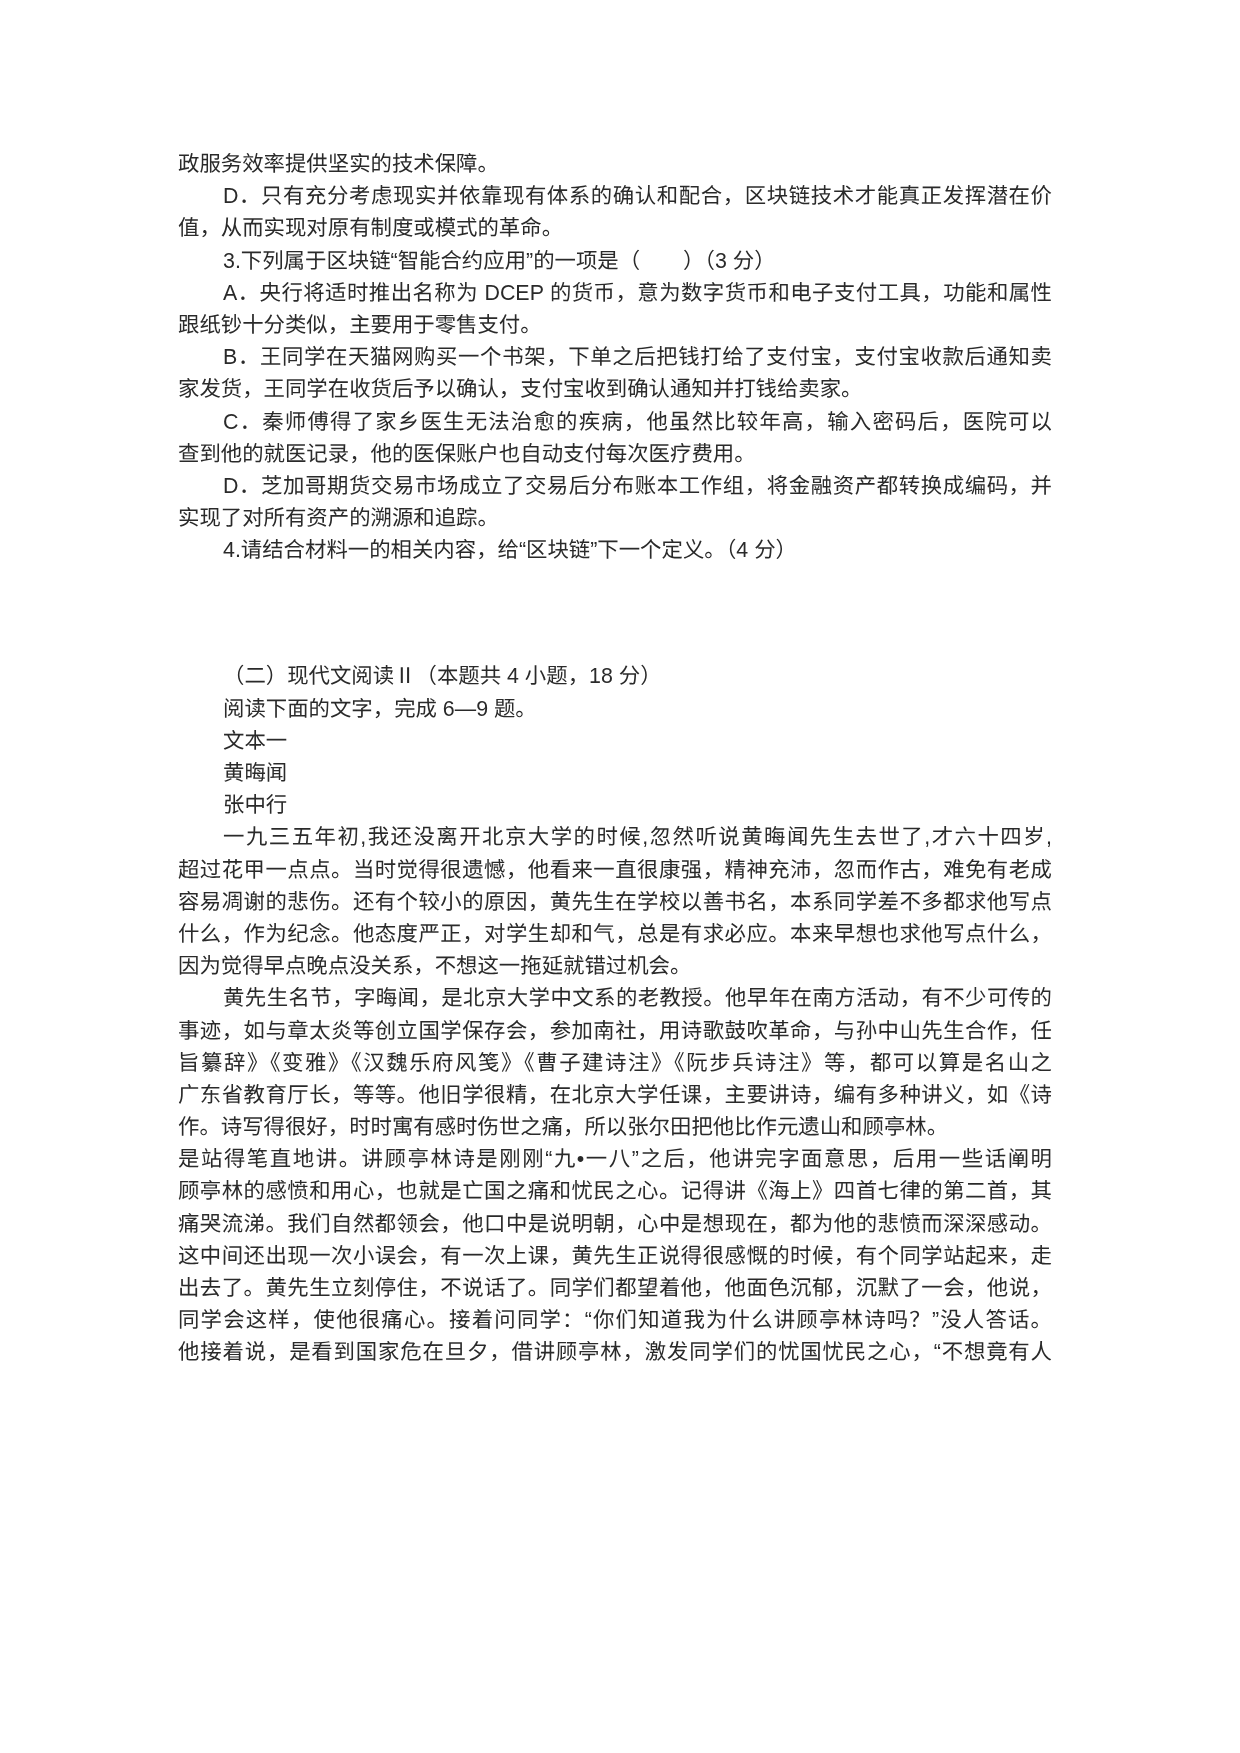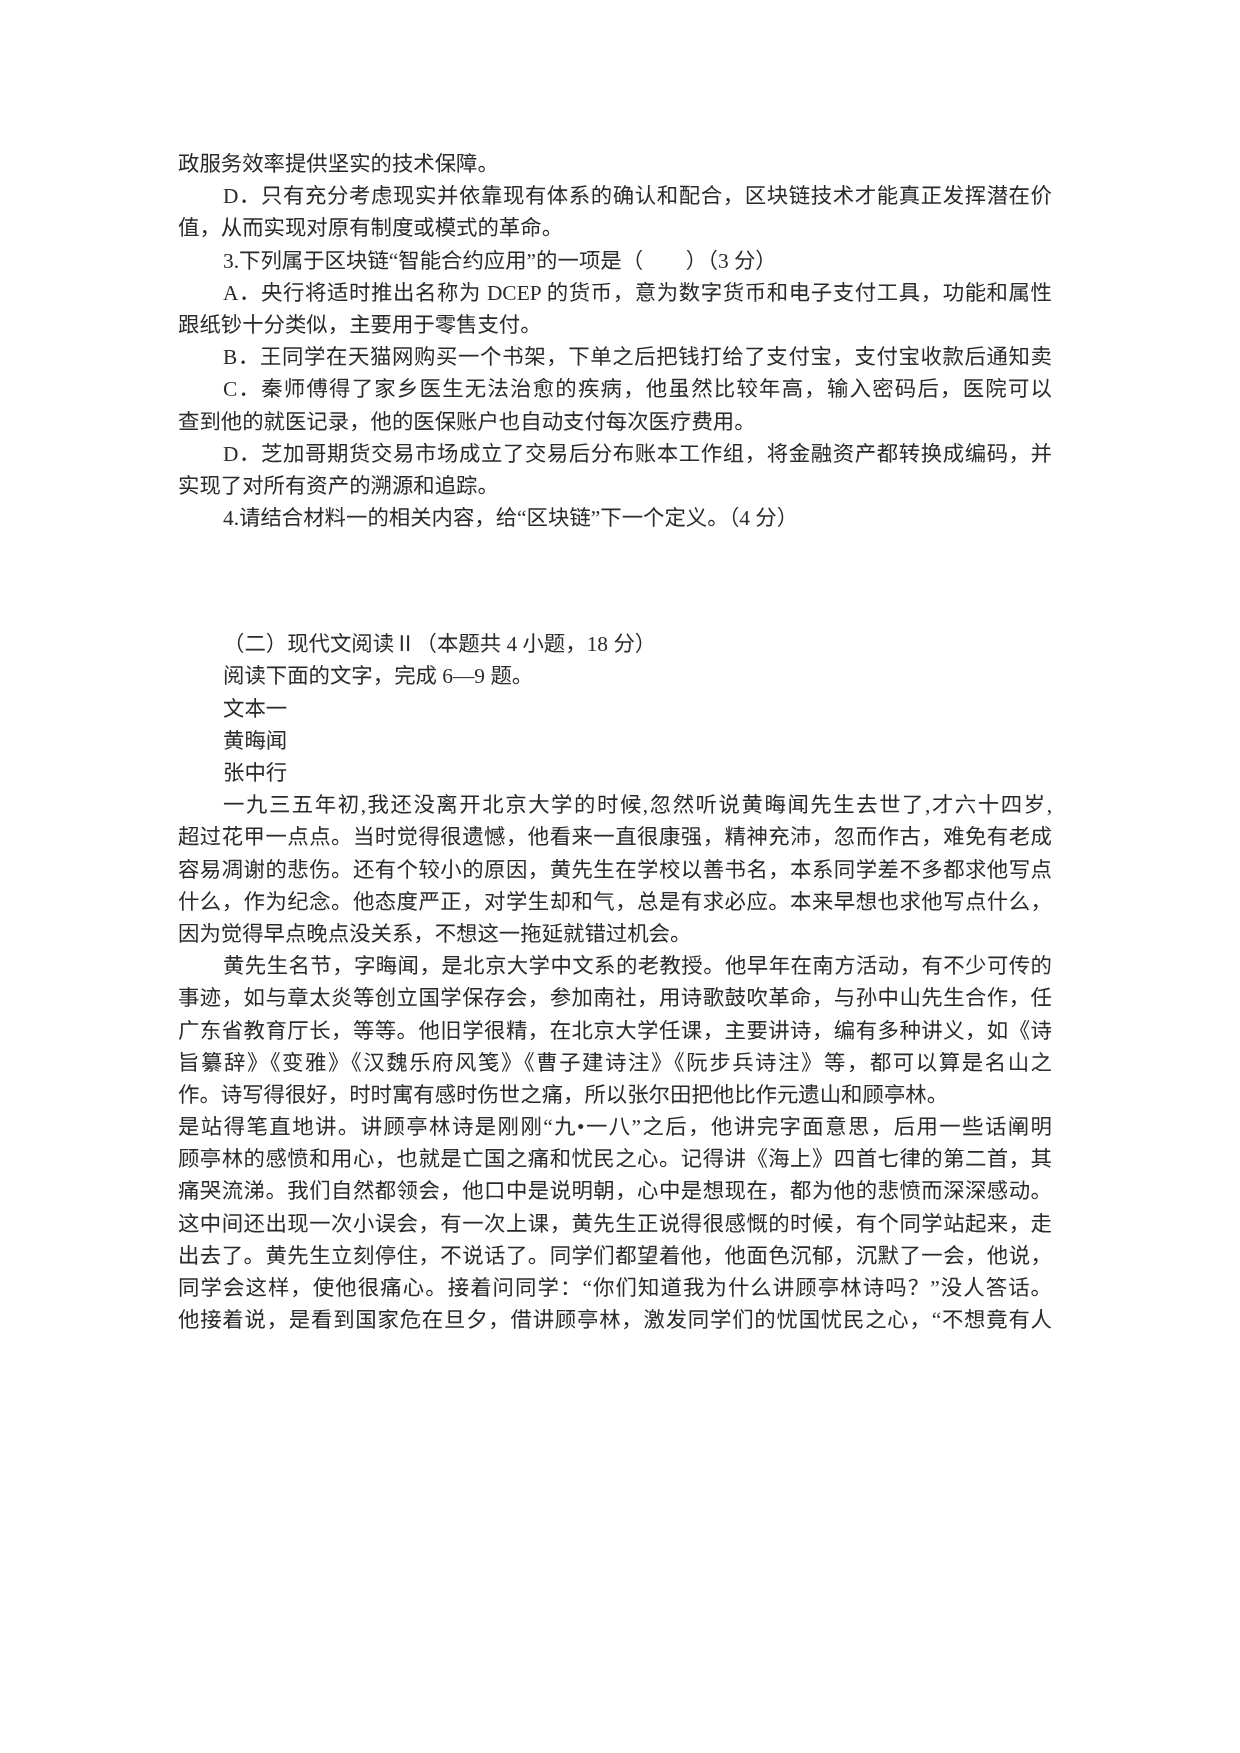--- a/index.html
+++ b/index.html
@@ -6,21 +6,21 @@
     margin: 0;
     padding: 0;
     background: #ffffff;
   }
   .page {
     position: relative;
     width: 1240px;
     height: 1753px;
     background: #ffffff;
     overflow: hidden;
-    font-family: Liberation Serif, serif;
+    font-family: Liberation Sans, sans-serif;
     color: #2a2a2a;
   }
   .content {
     position: absolute;
     left: 178px;
     top: 148px;
     width: 874px;
   }
   .line {
     font-size: 21.4px;
@@ -44,39 +44,40 @@
 
 <div class="page" style="background: rgb(255, 255, 255); color: rgb(42, 42, 42);">
   <div class="content" id="lines">
       <div class="line">政服务效率提供坚实的技术保障。</div>
       <div class="line indent justify">D．只有充分考虑现实并依靠现有体系的确认和配合，区块链技术才能真正发挥潜在价</div>
       <div class="line">值，从而实现对原有制度或模式的革命。</div>
       <div class="line indent">3.下列属于区块链“智能合约应用”的一项是（　　）（3 分）</div>
       <div class="line indent justify">A．央行将适时推出名称为 DCEP 的货币，意为数字货币和电子支付工具，功能和属性</div>
       <div class="line">跟纸钞十分类似，主要用于零售支付。</div>
       <div class="line indent justify">B．王同学在天猫网购买一个书架，下单之后把钱打给了支付宝，支付宝收款后通知卖</div>
+      <div class="line">家发货，王同学在收货后予以确认，支付宝收到确认通知并打钱给卖家。</div>
       <div class="line indent justify">C．秦师傅得了家乡医生无法治愈的疾病，他虽然比较年高，输入密码后，医院可以</div>
       <div class="line">查到他的就医记录，他的医保账户也自动支付每次医疗费用。</div>
       <div class="line indent justify">D．芝加哥期货交易市场成立了交易后分布账本工作组，将金融资产都转换成编码，并</div>
       <div class="line">实现了对所有资产的溯源和追踪。</div>
       <div class="line indent">4.请结合材料一的相关内容，给“区块链”下一个定义。（4 分）</div>
       <div class="line indent" style="margin-top: 94px;">（二）现代文阅读Ⅱ（本题共 4 小题，18 分）</div>
       <div class="line indent">阅读下面的文字，完成 6—9 题。</div>
       <div class="line indent">文本一</div>
       <div class="line indent">黄晦闻</div>
       <div class="line indent">张中行</div>
       <div class="line indent justify">一九三五年初,我还没离开北京大学的时候,忽然听说黄晦闻先生去世了,才六十四岁,</div>
       <div class="line justify">超过花甲一点点。当时觉得很遗憾，他看来一直很康强，精神充沛，忽而作古，难免有老成</div>
       <div class="line justify">容易凋谢的悲伤。还有个较小的原因，黄先生在学校以善书名，本系同学差不多都求他写点</div>
       <div class="line justify">什么，作为纪念。他态度严正，对学生却和气，总是有求必应。本来早想也求他写点什么，</div>
       <div class="line">因为觉得早点晚点没关系，不想这一拖延就错过机会。</div>
       <div class="line indent justify">黄先生名节，字晦闻，是北京大学中文系的老教授。他早年在南方活动，有不少可传的</div>
       <div class="line justify">事迹，如与章太炎等创立国学保存会，参加南社，用诗歌鼓吹革命，与孙中山先生合作，任</div>
+      <div class="line justify">旨纂辞》《变雅》《汉魏乐府风笺》《曹子建诗注》《阮步兵诗注》等，都可以算是名山之</div>
       <div class="line justify">广东省教育厅长，等等。他旧学很精，在北京大学任课，主要讲诗，编有多种讲义，如《诗</div>
-      <div class="line justify">旨纂辞》《变雅》《汉魏乐府风笺》《曹子建诗注》《阮步兵诗注》等，都可以算是名山之</div>
       <div class="line">作。诗写得很好，时时寓有感时伤世之痛，所以张尔田把他比作元遗山和顾亭林。</div>
       <div class="line justify">是站得笔直地讲。讲顾亭林诗是刚刚“九•一八”之后，他讲完字面意思，后用一些话阐明</div>
       <div class="line justify">顾亭林的感愤和用心，也就是亡国之痛和忧民之心。记得讲《海上》四首七律的第二首，其</div>
       <div class="line justify">痛哭流涕。我们自然都领会，他口中是说明朝，心中是想现在，都为他的悲愤而深深感动。</div>
       <div class="line justify">这中间还出现一次小误会，有一次上课，黄先生正说得很感慨的时候，有个同学站起来，走</div>
       <div class="line justify">出去了。黄先生立刻停住，不说话了。同学们都望着他，他面色沉郁，沉默了一会，他说，</div>
       <div class="line justify">同学会这样，使他很痛心。接着问同学：“你们知道我为什么讲顾亭林诗吗？”没人答话。</div>
       <div class="line justify">他接着说，是看到国家危在旦夕，借讲顾亭林，激发同学们的忧国忧民之心，“不想竟有人</div>
     </div>
 </div>

